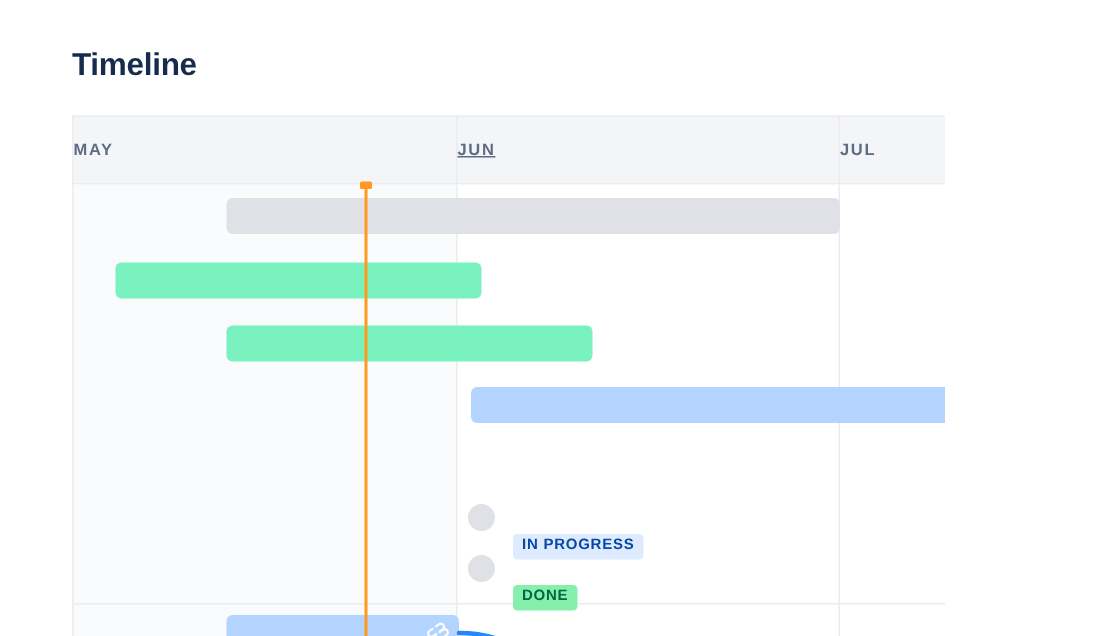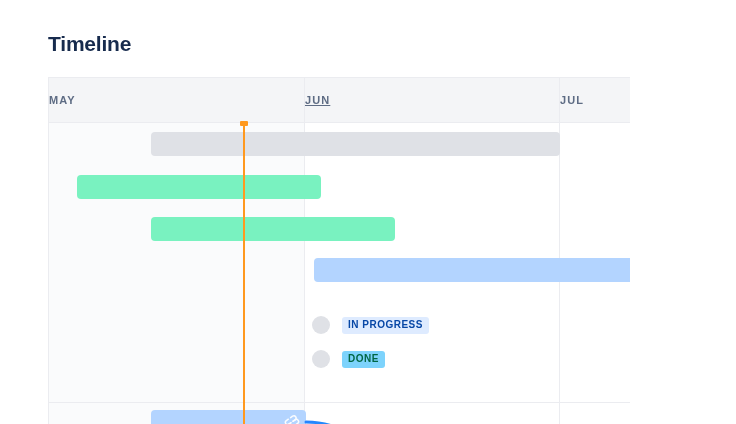--- a/index.html
+++ b/index.html
@@ -133,23 +133,24 @@
   }
   .badge {
     display: inline-block;
     padding: 2px 6px 3px 6px;
     border-radius: 3px;
     font-size: 10px;
     font-weight: bold;
     letter-spacing: 0.5px;
     line-height: 12px;
     white-space: nowrap;
+    margin-top: 40px;
   }
   .badge-inprogress { background: #DEEBFF; color: #0747A6; }
-  .badge-done       { background: #7dd3fc; color: #006644; }
+  .badge-done       { background: #86efac; color: #006644; }
 
   
   .today-line {
     position: absolute;
     width: 2px;
     background: #FF991F;
   }
   .today-cap {
     position: absolute;
     width: 8px;

